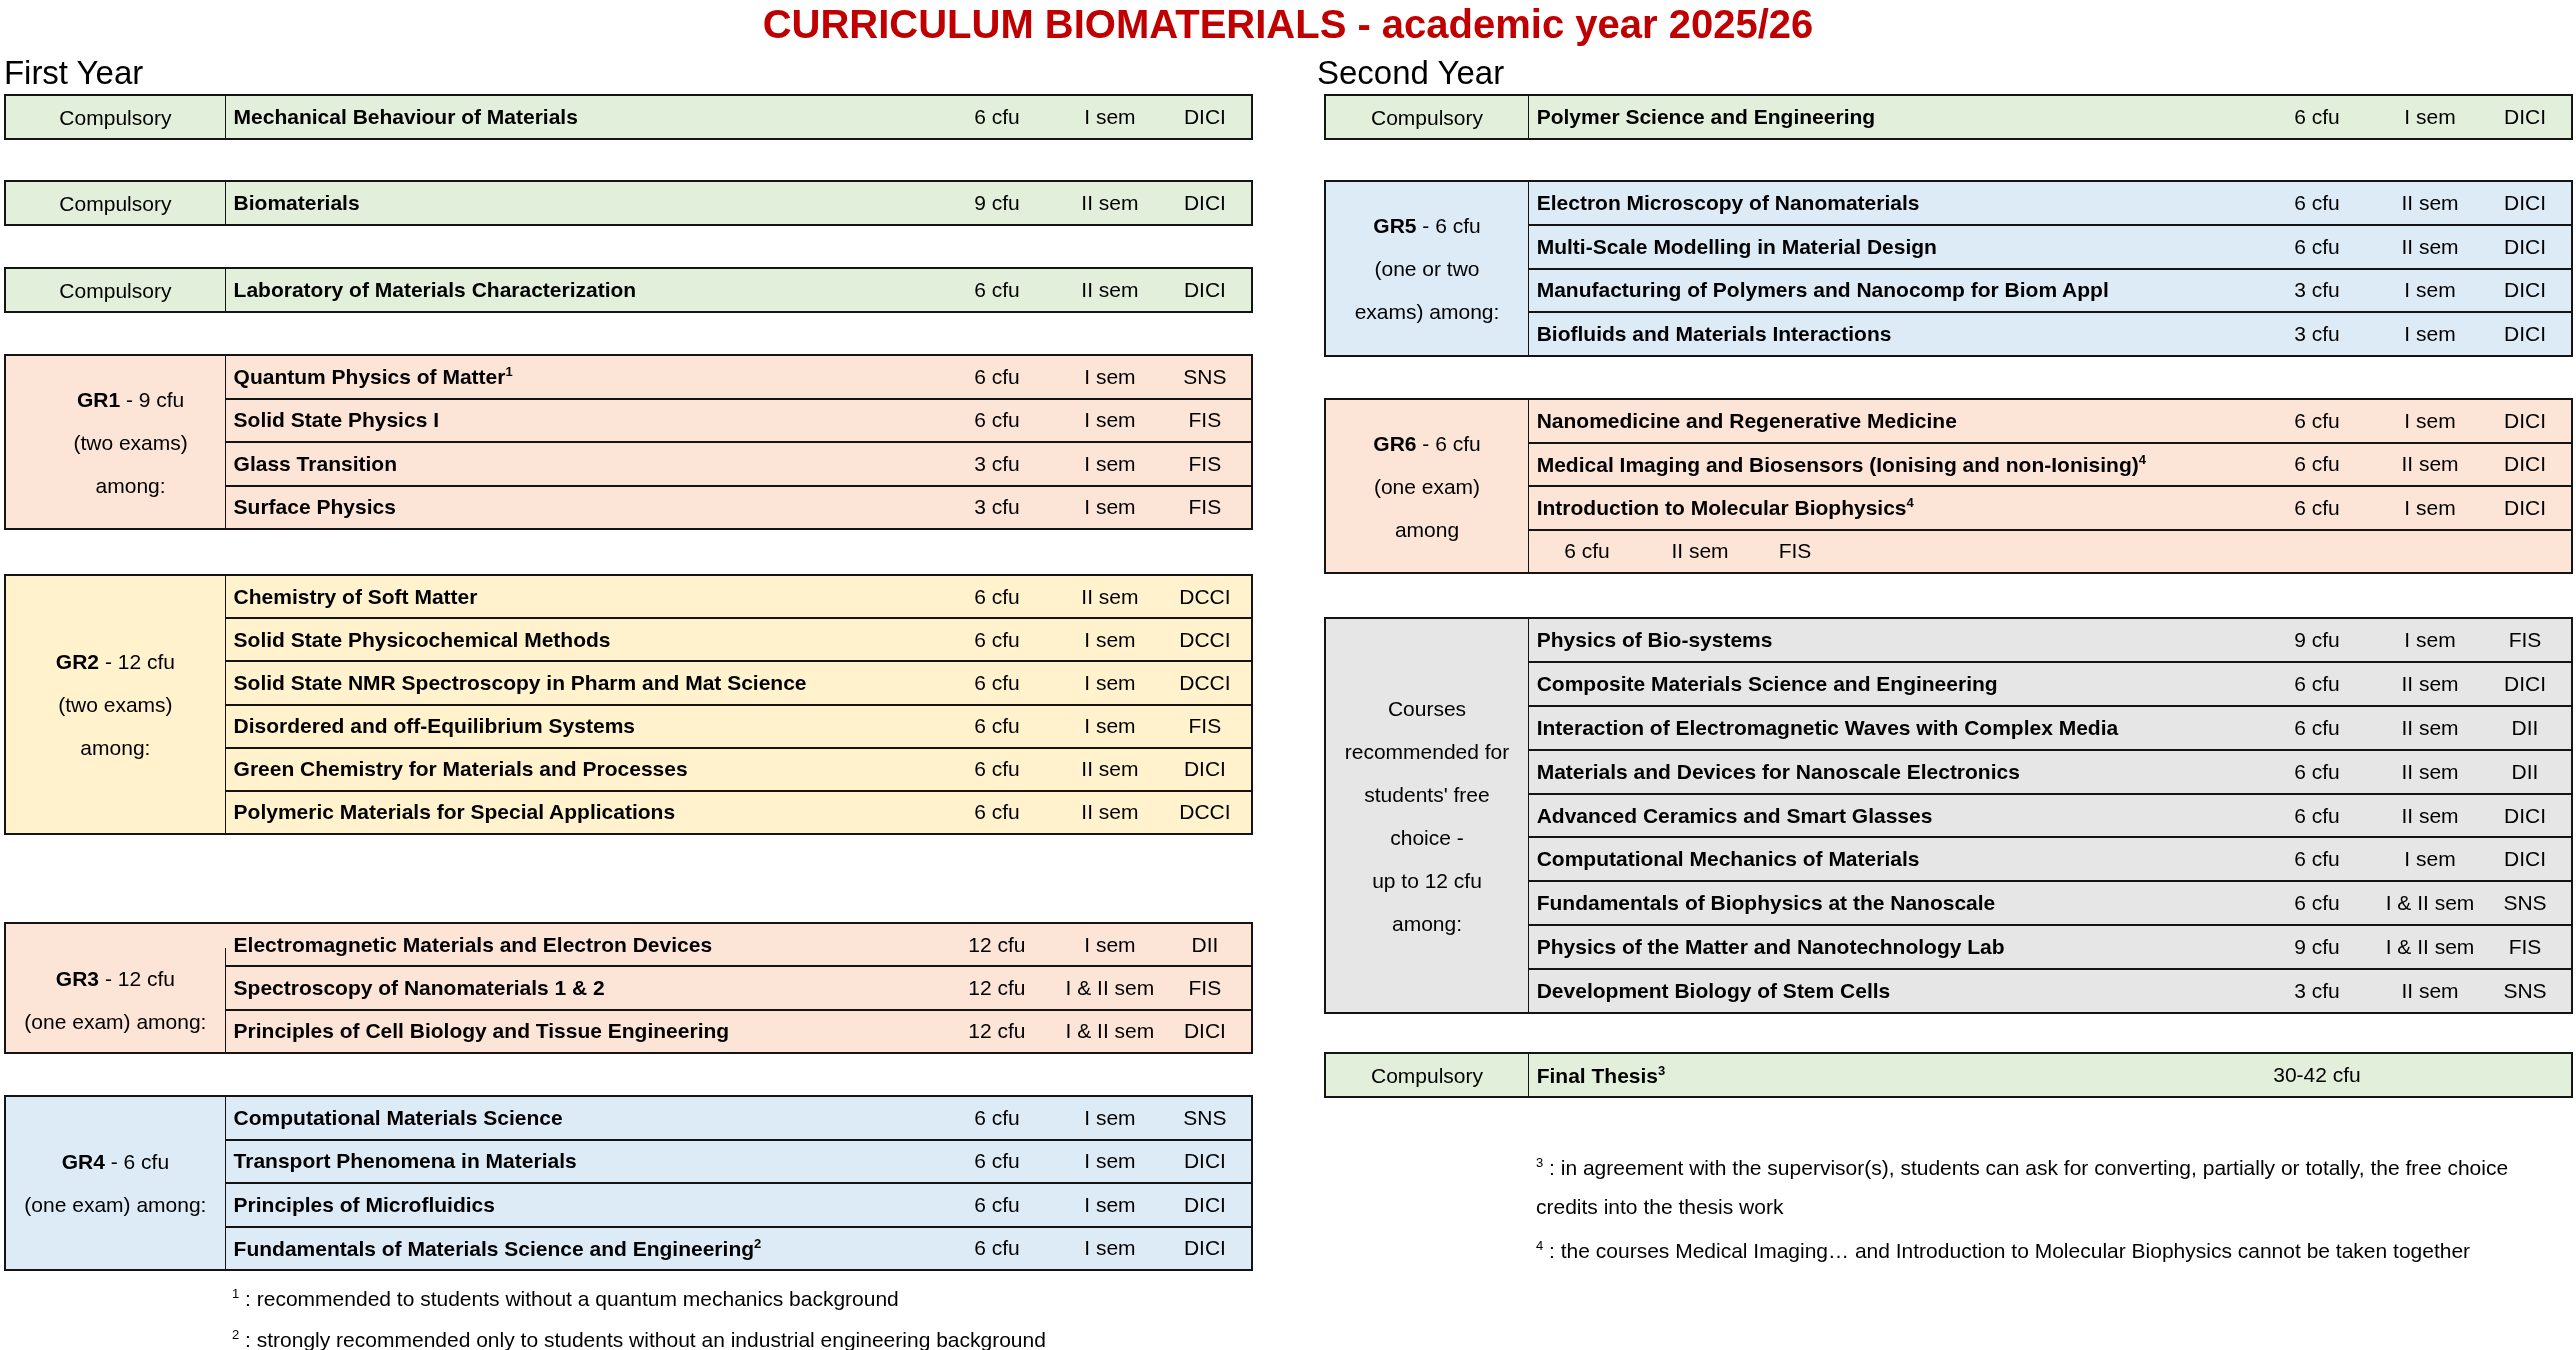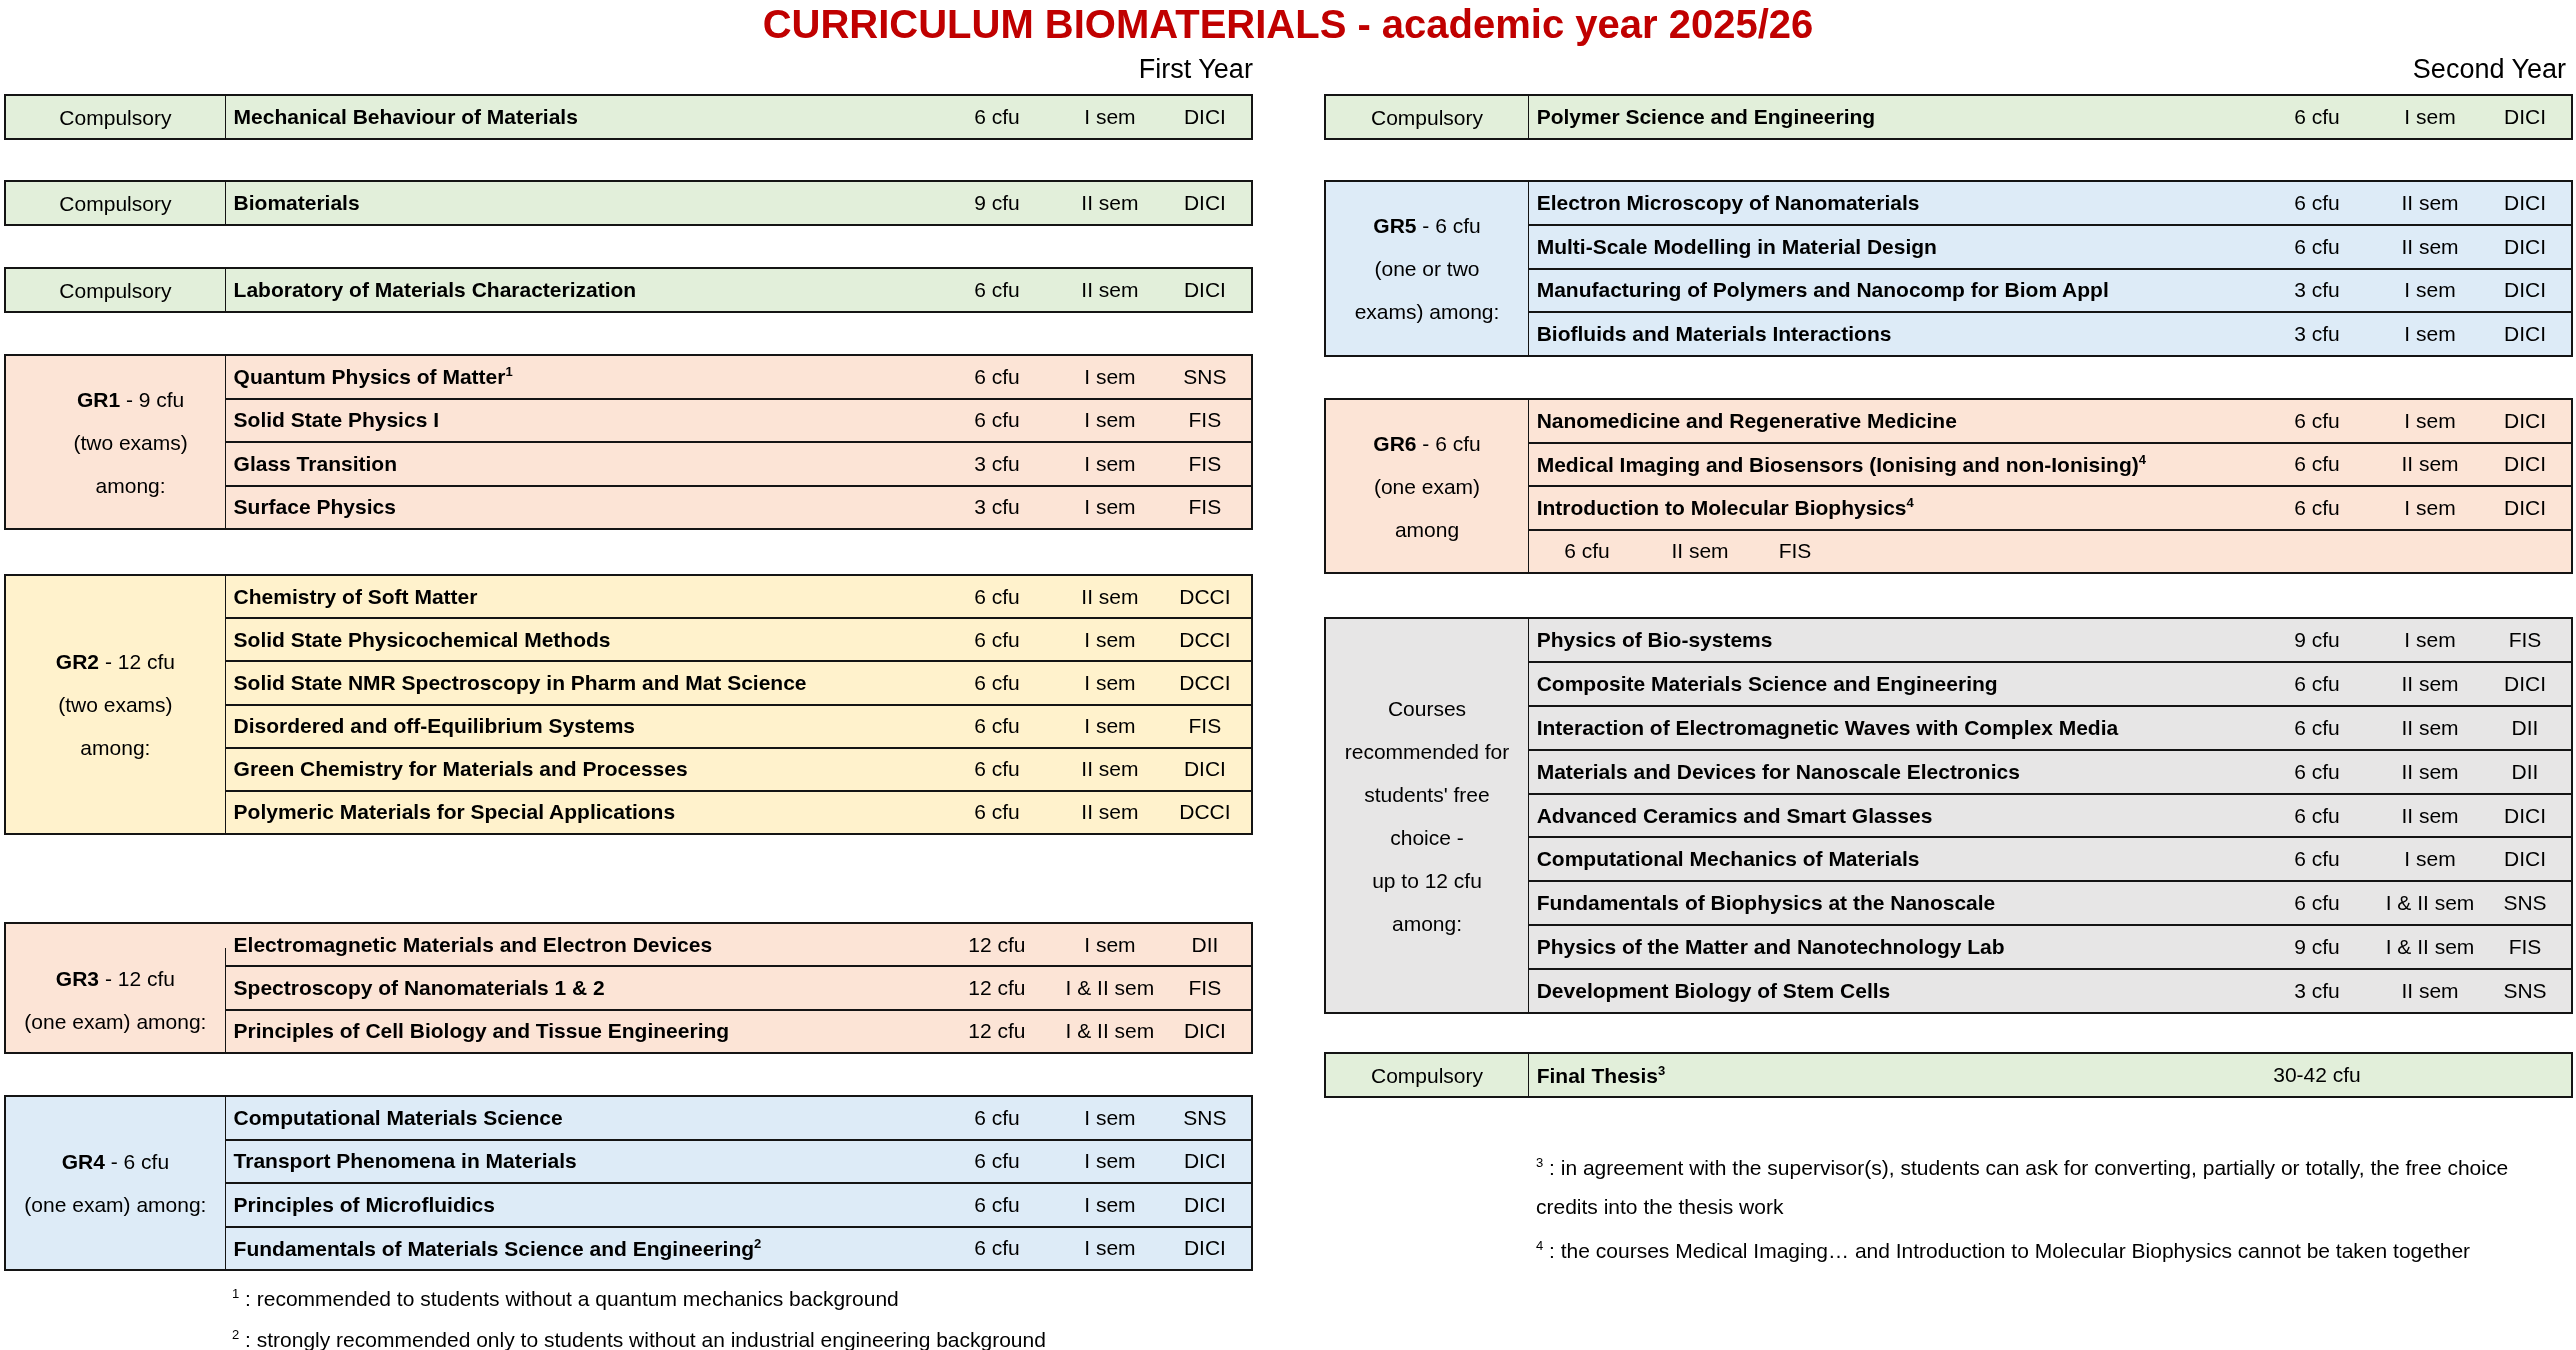--- a/index.html
+++ b/index.html
@@ -12,21 +12,21 @@
     overflow:hidden;
   }
   .page-title {
     position:absolute; top:1.5px; left:0; width:2576px;
     text-align:center;
     font-size:40px; font-weight:bold;
     letter-spacing:0px;
   }
   .year-header {
     position:absolute; top:54px; height:34px;
-    text-align:right; font-size:27px;
+    text-align:left; font-size:33px;
   }
   .yh-first  { left:3.9px;    width:1249px; }
   .yh-second { left:1317px; width:1249px; }
 
   .block {
     position:absolute;
     box-sizing:border-box;
     border:2.3px solid #141414;
     display:flex;
   }

